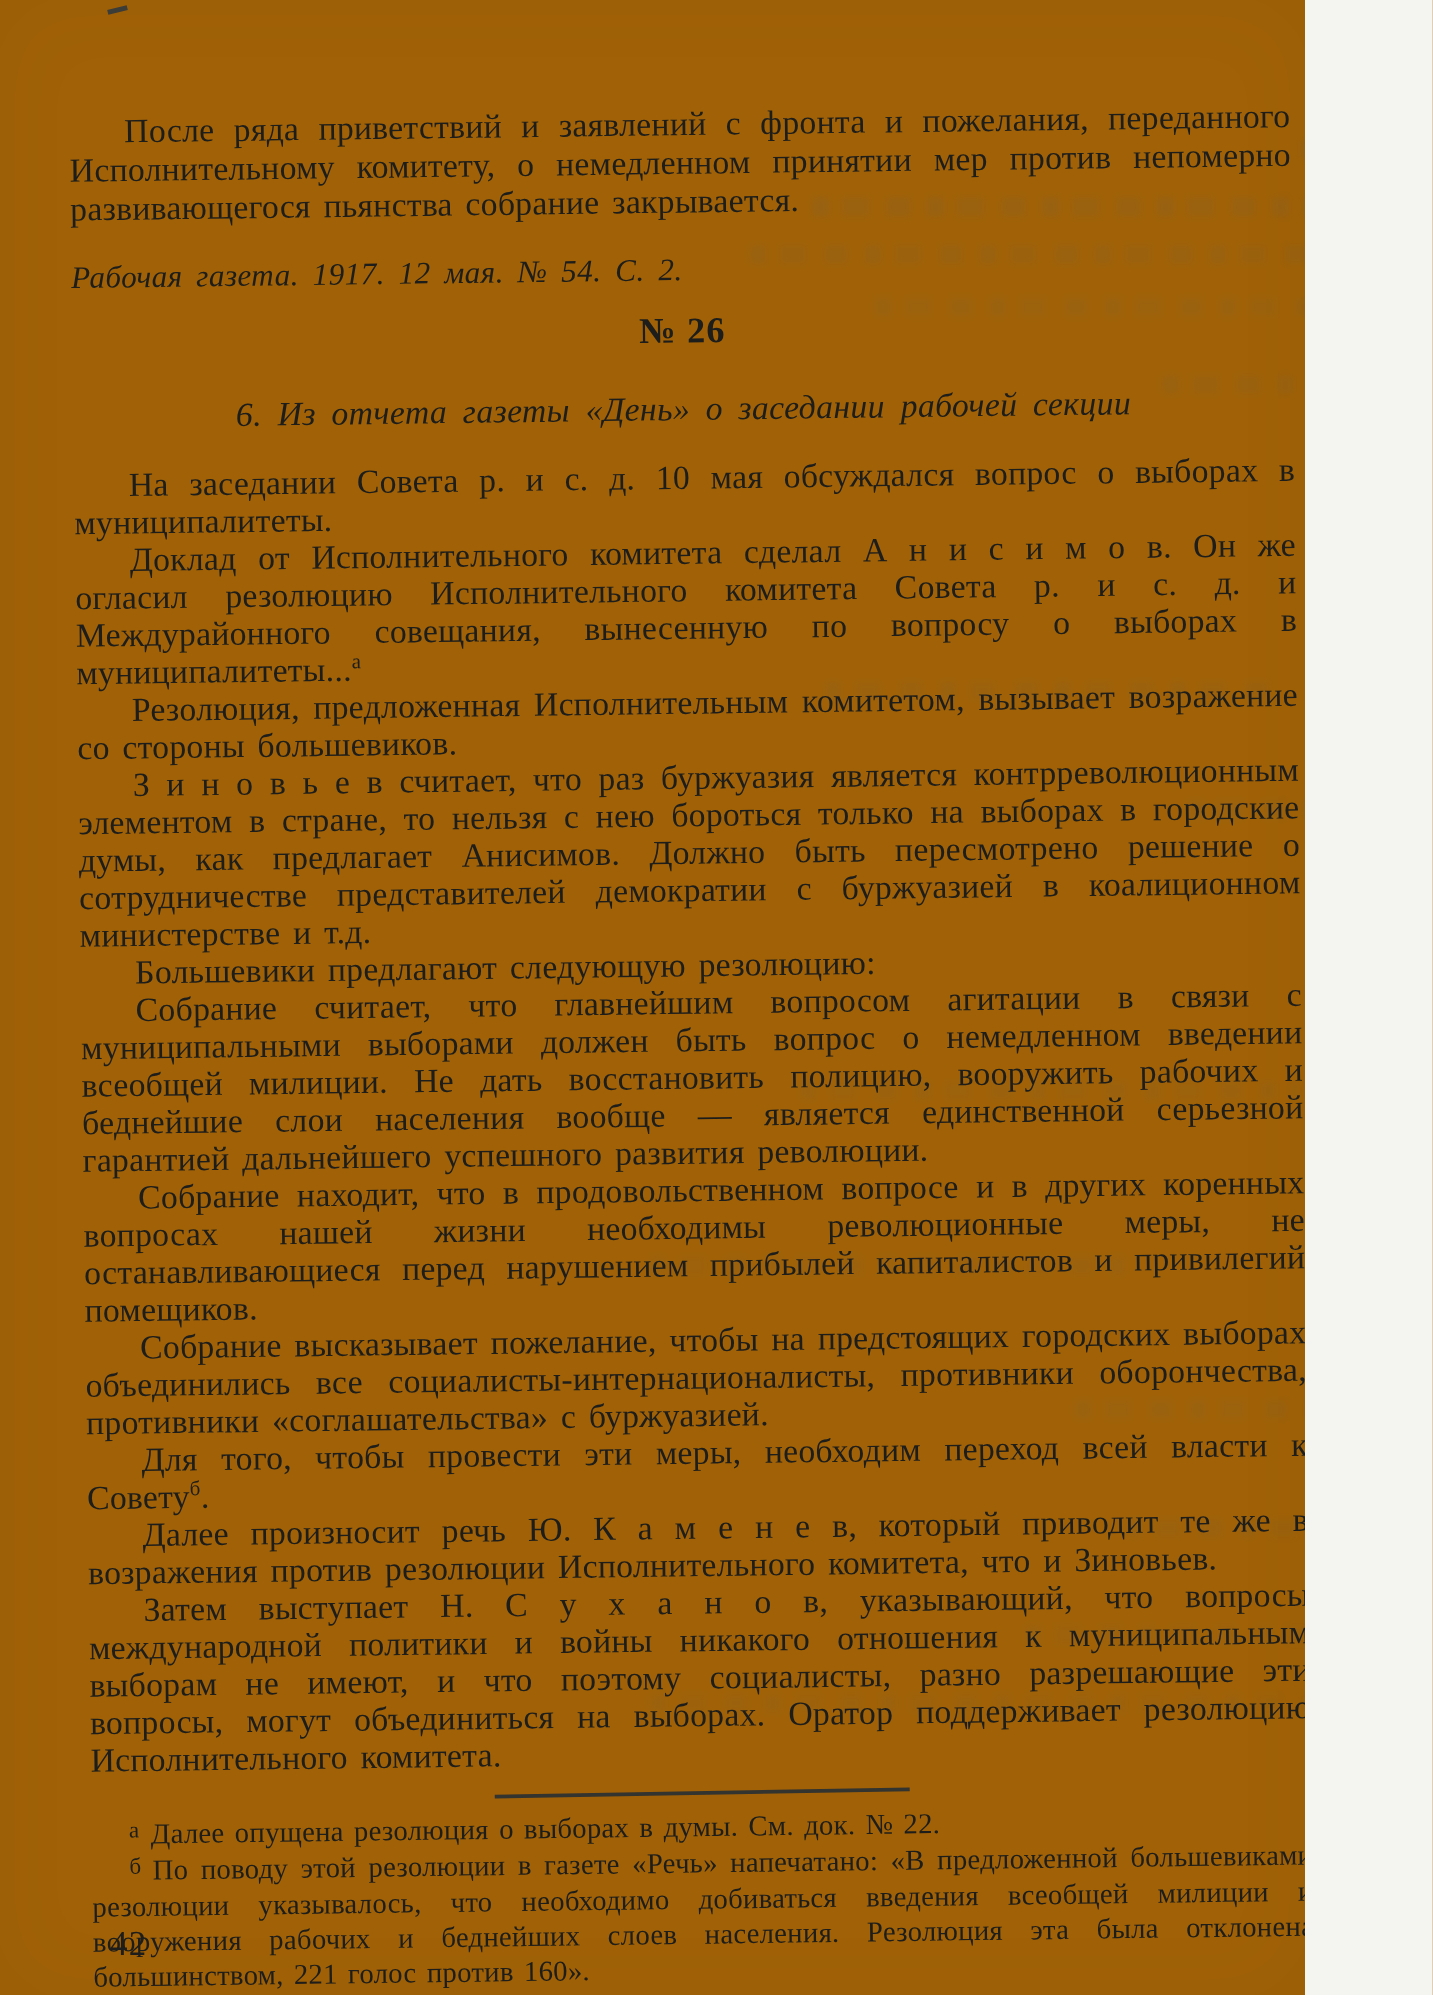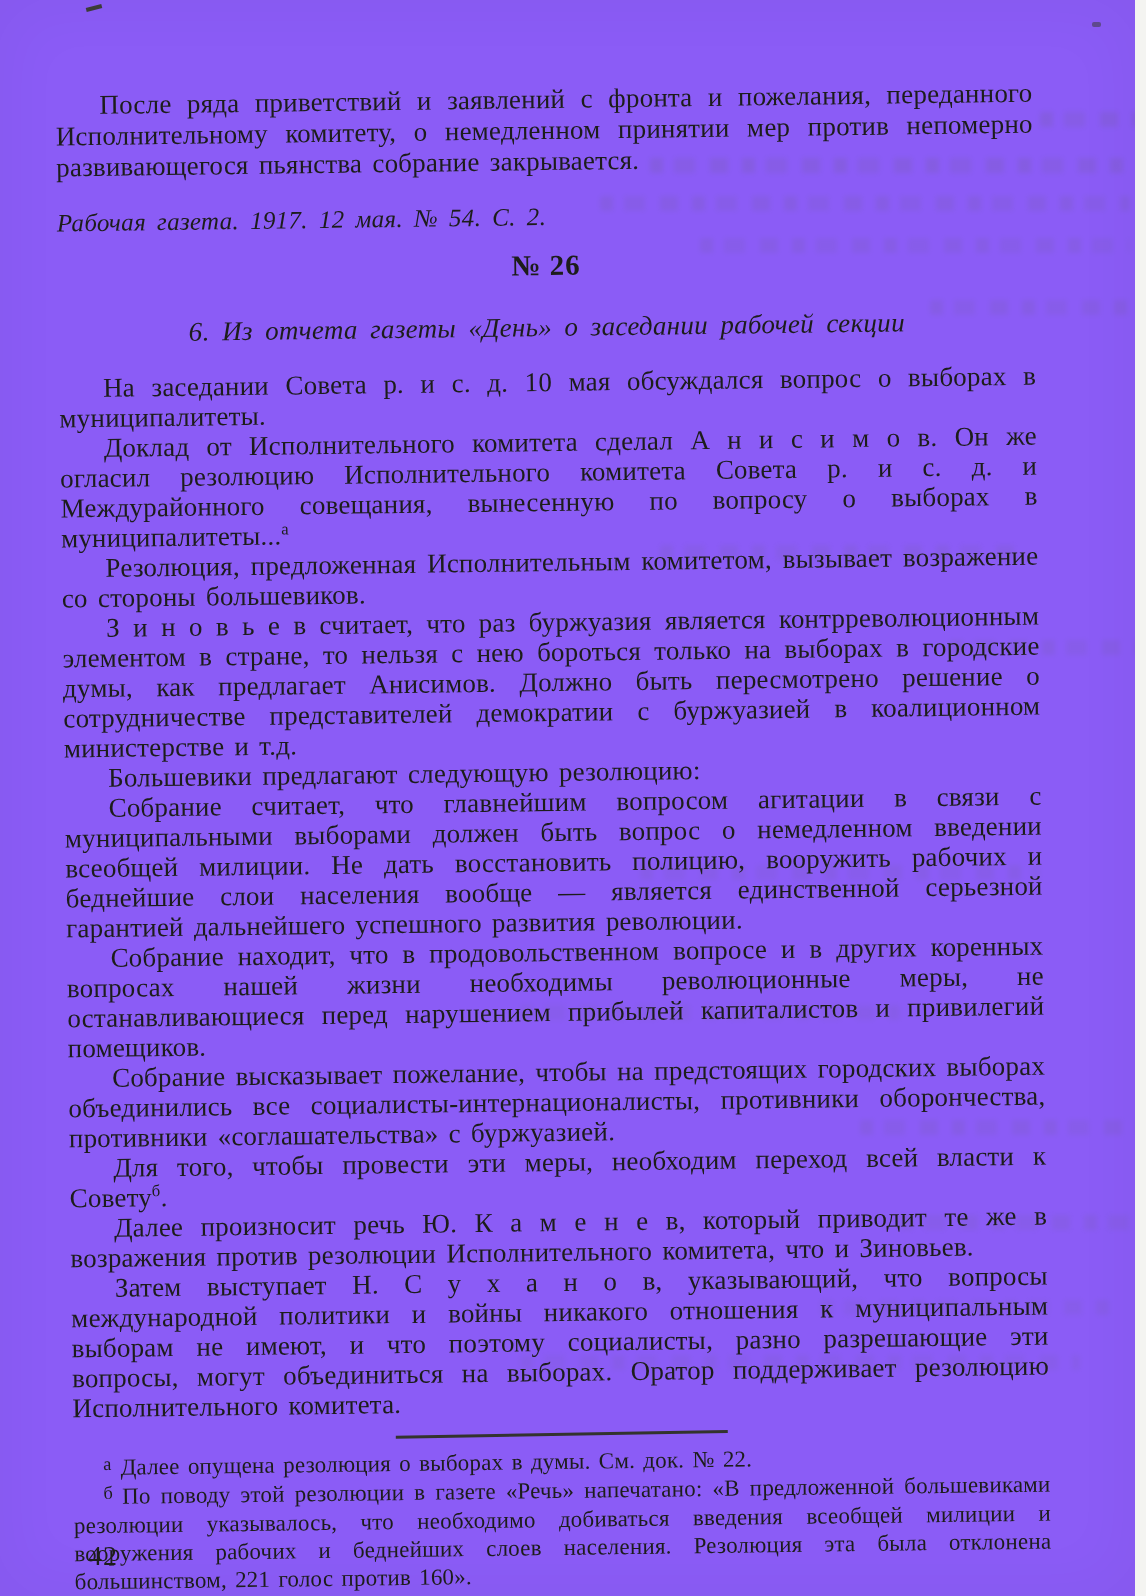--- a/index.html
+++ b/index.html
@@ -7,23 +7,23 @@
     padding: 0;
     width: 1146px;
     height: 1596px;
     background: #f4f4f1;
     font-family: "Liberation Serif", "DejaVu Serif", serif;
     color: #1d1d1b;
     overflow: hidden;
   }
   .page {
     position: relative;
-    width: 1135px;
+    width: 1044px;
     height: 1596px;
-    background: #8b5cf6;
+    background: #a16207;
     box-shadow: inset 0 0 70px rgba(0,0,0,0.045);
     overflow: hidden;
   }
   .content {
     position: absolute;
     left: 63px;
     top: 84px;
     width: 977px;
     transform: rotate(-0.75deg);
     transform-origin: 50% 40%;

